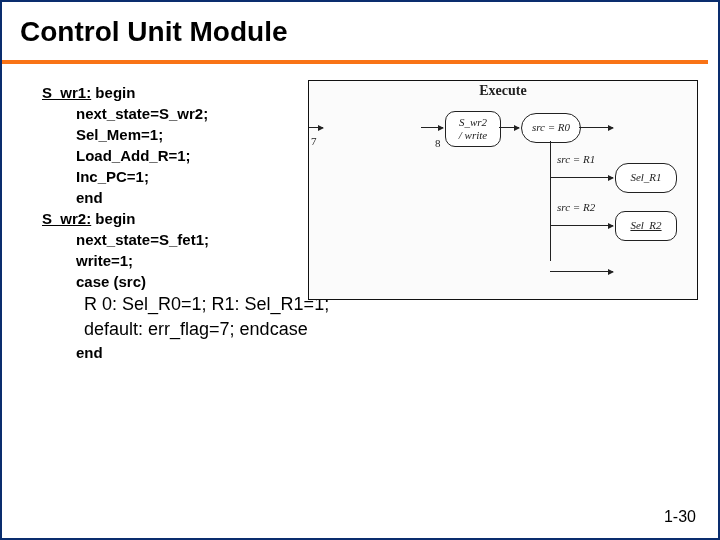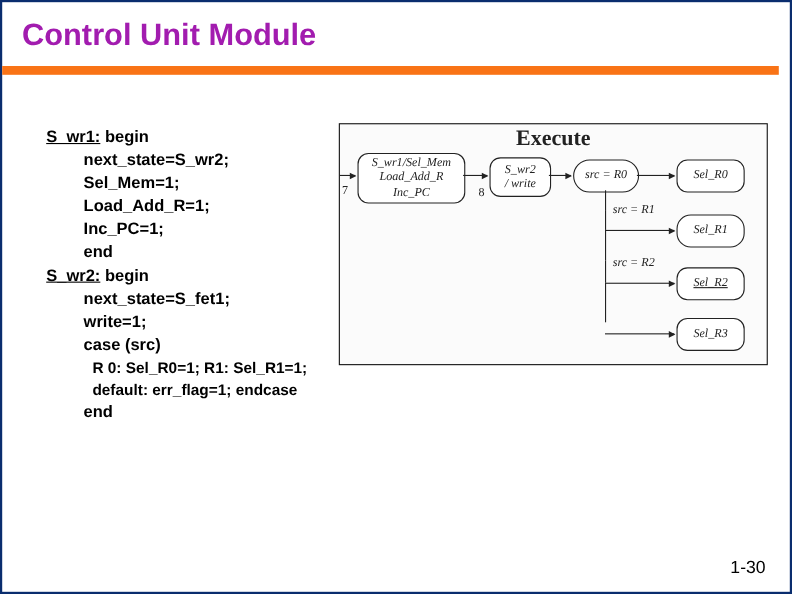--- a/index.html
+++ b/index.html
@@ -15,44 +15,43 @@
     width: 720px;
     height: 540px;
     background: #fff;
     border: 2px solid #0a2d6e;
     box-sizing: border-box;
     position: relative;
   }
   .title {
     font-size: 28px;
     font-weight: bold;
-    color: #a21caf;
+    color: #000000;
     padding: 14px 0 12px 18px;
-    border-bottom: 8px solid #f97316;
+    border-bottom: 4px solid #f97316;
     margin: 0 10px 0 0;
   }
   .body {
     position: relative;
     padding: 16px 0 0 40px;
-    margin-top: 28px;
   }
   .state-head {
     font-size: 15px;
     font-weight: bold;
     margin: 4px 0;
   }
   .state-head .sname { text-decoration: underline; }
   .line {
     font-size: 15px;
     font-weight: bold;
     margin: 4px 0 4px 34px;
   }
   .line2 {
-    font-size: 14px;
-    font-weight: bold;
+    font-size: 18px;
+    font-weight: normal;
     margin: 4px 0 4px 42px;
   }
   .diagram {
     position: absolute;
     top: 16px;
     right: 20px;
     width: 388px;
     height: 218px;
     background: #fbfbfb;
     border: 1px solid #111;
@@ -61,21 +60,21 @@
     position: absolute;
     right: 22px;
     bottom: 12px;
     font-size: 16px;
     color: #000;
   }
   
   .dtitle {
     font-family: "Times New Roman", serif;
     font-weight: bold;
-    font-size: 20px;
+    font-size: 14px;
     text-align: center;
     margin-top: 2px;
     color: #222;
   }
   .dbox {
     position: absolute;
     border: 1px solid #222;
     border-radius: 10px;
     font-family: "Times New Roman", serif;
     font-size: 11px;
@@ -133,59 +132,54 @@
     <div class="line">Inc_PC=1;</div>
     <div class="line">end</div>
 
     <div class="state-head">
       <span class="sname">S_wr2:</span><span> begin</span>
     </div>
     <div class="line">next_state=S_fet1;</div>
     <div class="line">write=1;</div>
     <div class="line">case (src)</div>
     <div class="line2">R 0: Sel_R0=1; R1: Sel_R1=1;</div>
-    <div class="line2">default: err_flag=1; endcase</div>
+    <div class="line2">default: err_flag=7; endcase</div>
     <div class="line">end</div>
 
     <div class="diagram">
       <div class="dtitle">Execute</div>
 
       <div class="darrow" style="left:0; top:46px; width:14px;"></div>
       <div class="dlabel" style="left:2px; top:54px;">7</div>
 
-      <div class="dbox" style="left:16px; top:26px; width:96px; height:44px; white-space:pre-line;">S_wr1/Sel_Mem
-Load_Add_R
-Inc_PC</div>
 
       <div class="darrow" style="left:112px; top:46px; width:22px;"></div>
 
       <div class="dbox" style="left:136px; top:30px; width:54px; height:34px; white-space:pre-line;">S_wr2
 / write</div>
       <div class="dlabel" style="left:126px; top:56px;">8</div>
 
       <div class="darrow" style="left:190px; top:46px; width:20px;"></div>
 
       <div class="dbox" style="left:212px; top:32px; width:58px; height:28px; border-radius:18px;font-style:italic;">src = R0</div>
 
       <div class="darrow" style="left:270px; top:46px; width:34px;"></div>
-      <div class="dbox" style="left:306px; top:32px; width:60px; height:28px;">Sel_R0</div>
 
       <div class="dvarrow" style="left:241px; top:60px; height:18px;"></div>
       <div class="dlabel it" style="left:248px; top:72px;">src = R1</div>
       <div class="darrow" style="left:241px; top:96px; width:63px;"></div>
       <div class="dvarrow" style="left:241px; top:78px; height:18px;"></div>
       <div class="dbox" style="left:306px; top:82px; width:60px; height:28px;border-radius:13px;">Sel_R1</div>
 
       <div class="dvarrow" style="left:241px; top:96px; height:28px;"></div>
       <div class="dlabel it" style="left:248px; top:120px;">src = R2</div>
       <div class="darrow" style="left:241px; top:144px; width:63px;"></div>
       <div class="dvarrow" style="left:241px; top:124px; height:20px;"></div>
       <div class="dbox" style="left:306px; top:130px; width:60px; height:28px;text-decoration:underline;">Sel_R2</div>
 
       <div class="dvarrow" style="left:241px; top:144px; height:36px;"></div>
       <div class="darrow" style="left:241px; top:190px; width:63px;"></div>
-      <div class="dbox" style="left:306px; top:176px; width:60px; height:28px;">Sel_R3</div>
     </div>
 
   </div>
 
   <div class="pagenum">1-30</div>
 </div>
 
 </body></html>

